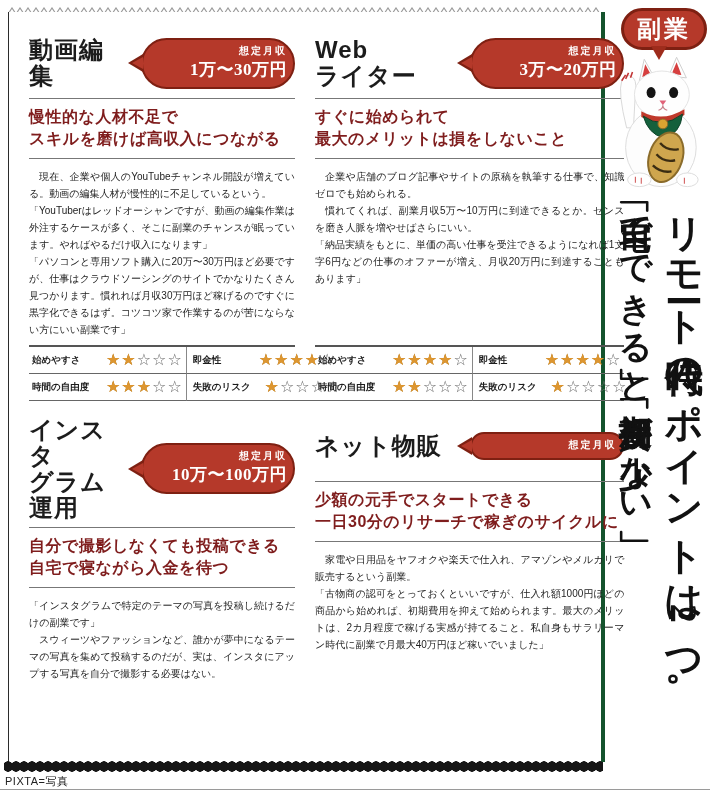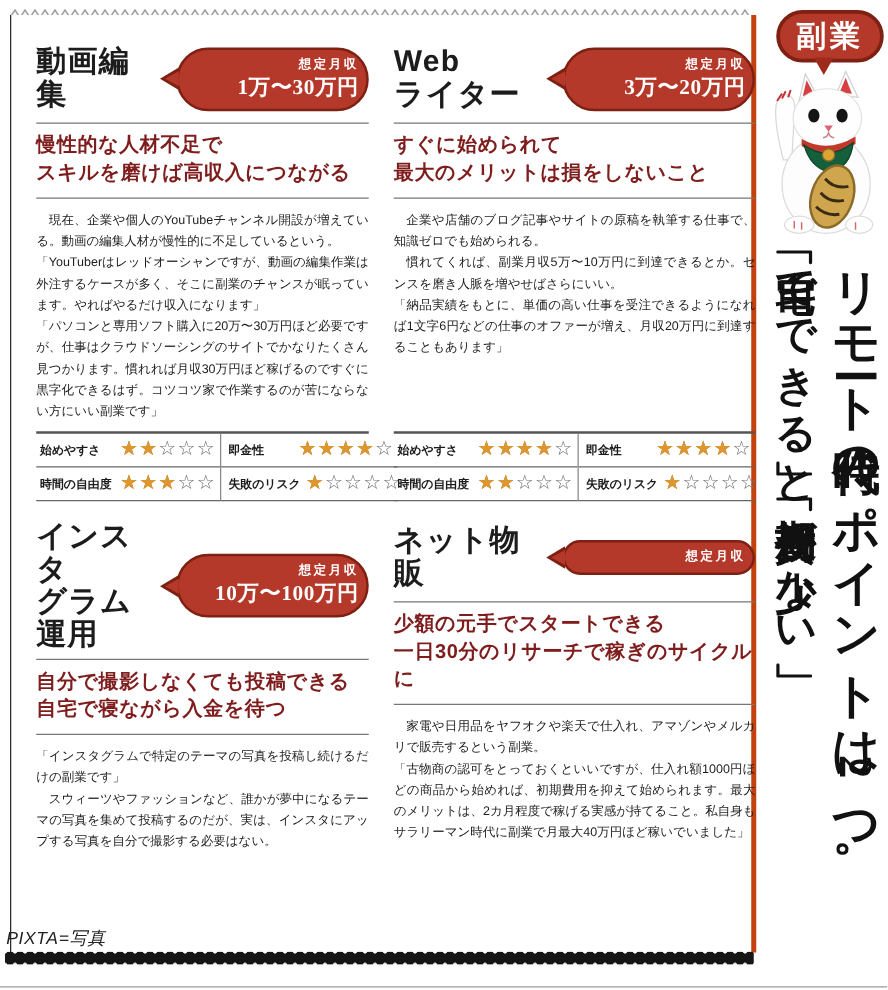--- a/index.html
+++ b/index.html
@@ -1,27 +1,27 @@
 <!DOCTYPE html>
 <html lang="ja"><head>
 <meta charset="utf-8">
 <style>
   html,body{margin:0;padding:0;background:#fff;}
   .page{position:relative;width:710px;height:792px;background:#fff;overflow:hidden;
         font-family:"Liberation Sans","DejaVu Sans",sans-serif;color:#1c1c1c;}
 
   
   .paper{position:absolute;left:8px;top:12px;width:592px;height:750px;
-         border-left:1.5px solid #2b2b2b;border-right:4px solid #c2410c;background:#fff;}
+         border-left:1.5px solid #2b2b2b;border-right:4px solid #14532d;background:#fff;}
   .zigzag{position:absolute;left:8px;top:7px;width:592px;height:8px;}
   .scallop{position:absolute;left:4px;top:760px;width:599px;height:13px;
            background:radial-gradient(circle at 4px 6.5px,#161616 5px,transparent 5.4px);
            background-size:8px 13px;background-repeat:repeat-x;}
   .bottom-hairline{position:absolute;left:0;top:789px;width:710px;height:1px;background:#9a9a9a;}
-  .credit{position:absolute;left:5px;top:742px;font-size:14px;color:#222;letter-spacing:.5px;font-style:italic;}
+  .credit{position:absolute;left:5px;top:774px;font-size:11px;color:#222;letter-spacing:.5px;}
 
   
   .content{position:absolute;left:20px;top:18px;width:556px;display:grid;
            grid-template-columns:266px 1fr;column-gap:20px;row-gap:12px;}
   .section{min-height:348px;display:flex;flex-direction:column;}
 
   .sec-head{display:flex;justify-content:space-between;align-items:center;min-height:58px;margin-top:4px;}
   .sec-title{margin:0;font-size:24px;line-height:1.08;font-weight:800;letter-spacing:1px;white-space:pre-line;}
   .badge{position:relative;flex:none;width:138px;background:#b5392a;border:2.5px solid #7e2012;
          border-radius:27px;color:#fff;text-align:center;padding:4px 6px 6px;margin-left:14px;}
@@ -34,21 +34,21 @@
 
   .rule{border:none;border-top:1.5px solid #777;margin:6px 0 5px;}
   .headline{color:#7f1d1d;font-weight:800;font-size:16px;line-height:1.38;margin:2px 0;white-space:pre-line;letter-spacing:.5px;}
 
   .body{flex:1;font-size:10px;line-height:1.7;text-align:justify;color:#1d1d1d;margin-top:4px;}
   .body p{margin:0;}
   .body p.ind{text-indent:1em;}
 
   
   .ratings{margin-top:7px;border-top:2px solid #555;display:grid;grid-template-columns:1fr 1.02fr;}
-  .rcell{display:flex;align-items:center;gap:4px;padding:2px 3px;height:22px;border-bottom:1.6px solid #666;}
+  .rcell{display:flex;align-items:center;gap:14px;padding:2px 3px;height:22px;border-bottom:1.6px solid #666;}
   .rcell:nth-child(even){border-left:1.4px solid #888;padding-left:6px;}
   .rlabel{font-size:9.5px;font-weight:800;flex:none;min-width:60px;letter-spacing:0;}
   .rcell:nth-child(even) .rlabel{min-width:52px;}
   .rstars{font-size:16px;line-height:1;white-space:nowrap;letter-spacing:1px;}
   .sf{color:#dd9630;text-shadow:0 0 .5px #9a6512;}
   .se{color:#6f6f6f;}
 
   
   .corner-badge{position:absolute;left:621px;top:8px;width:80px;height:36px;background:#b5392a;
         border:3px solid #7e2012;border-radius:21px;color:#fff;font-weight:800;font-size:24px;

